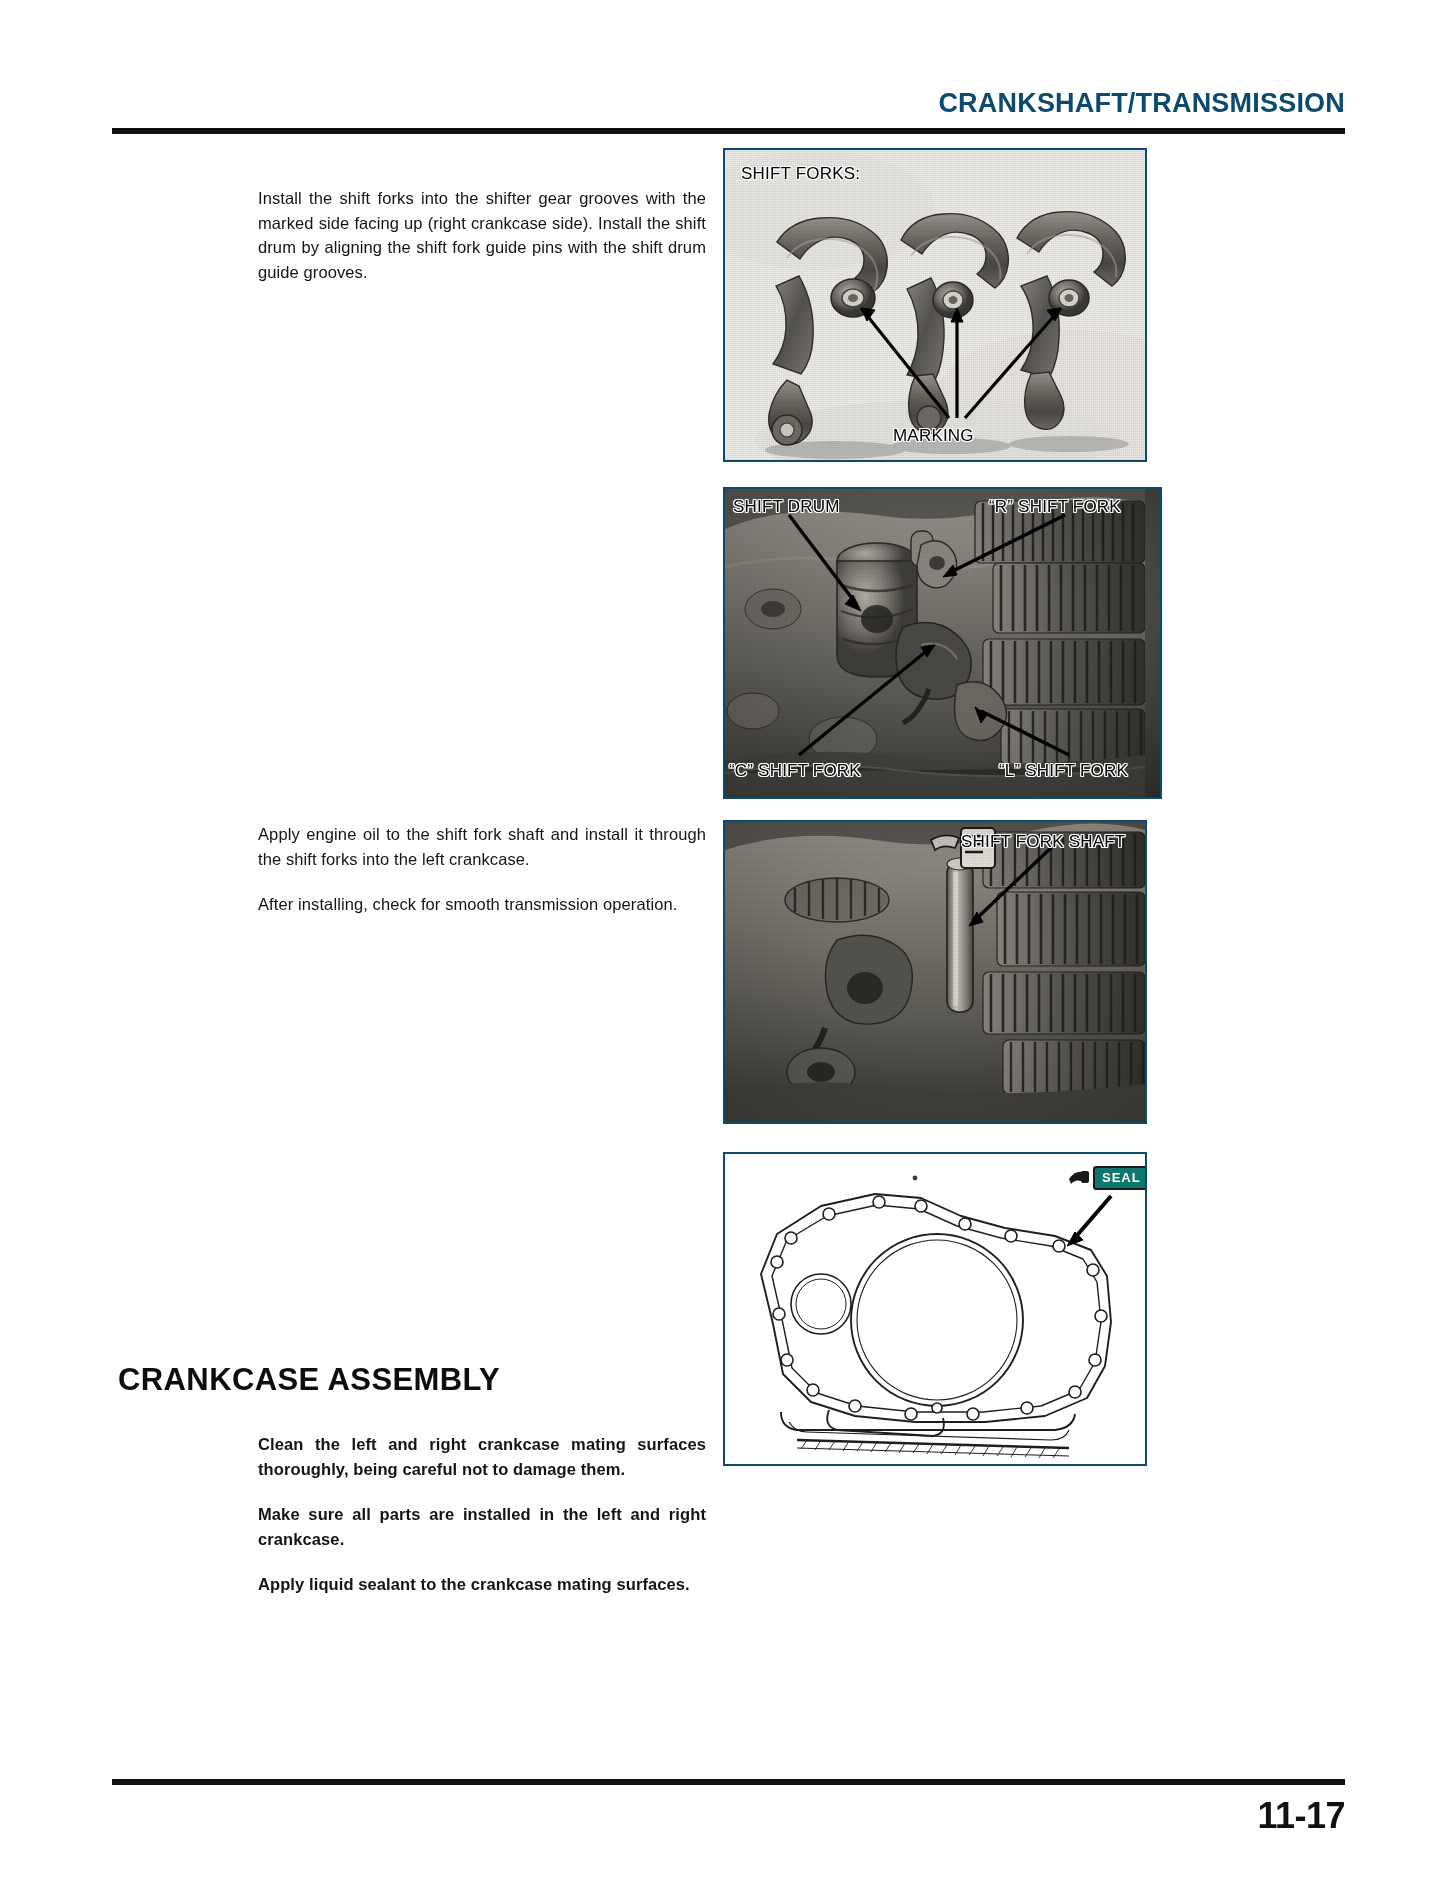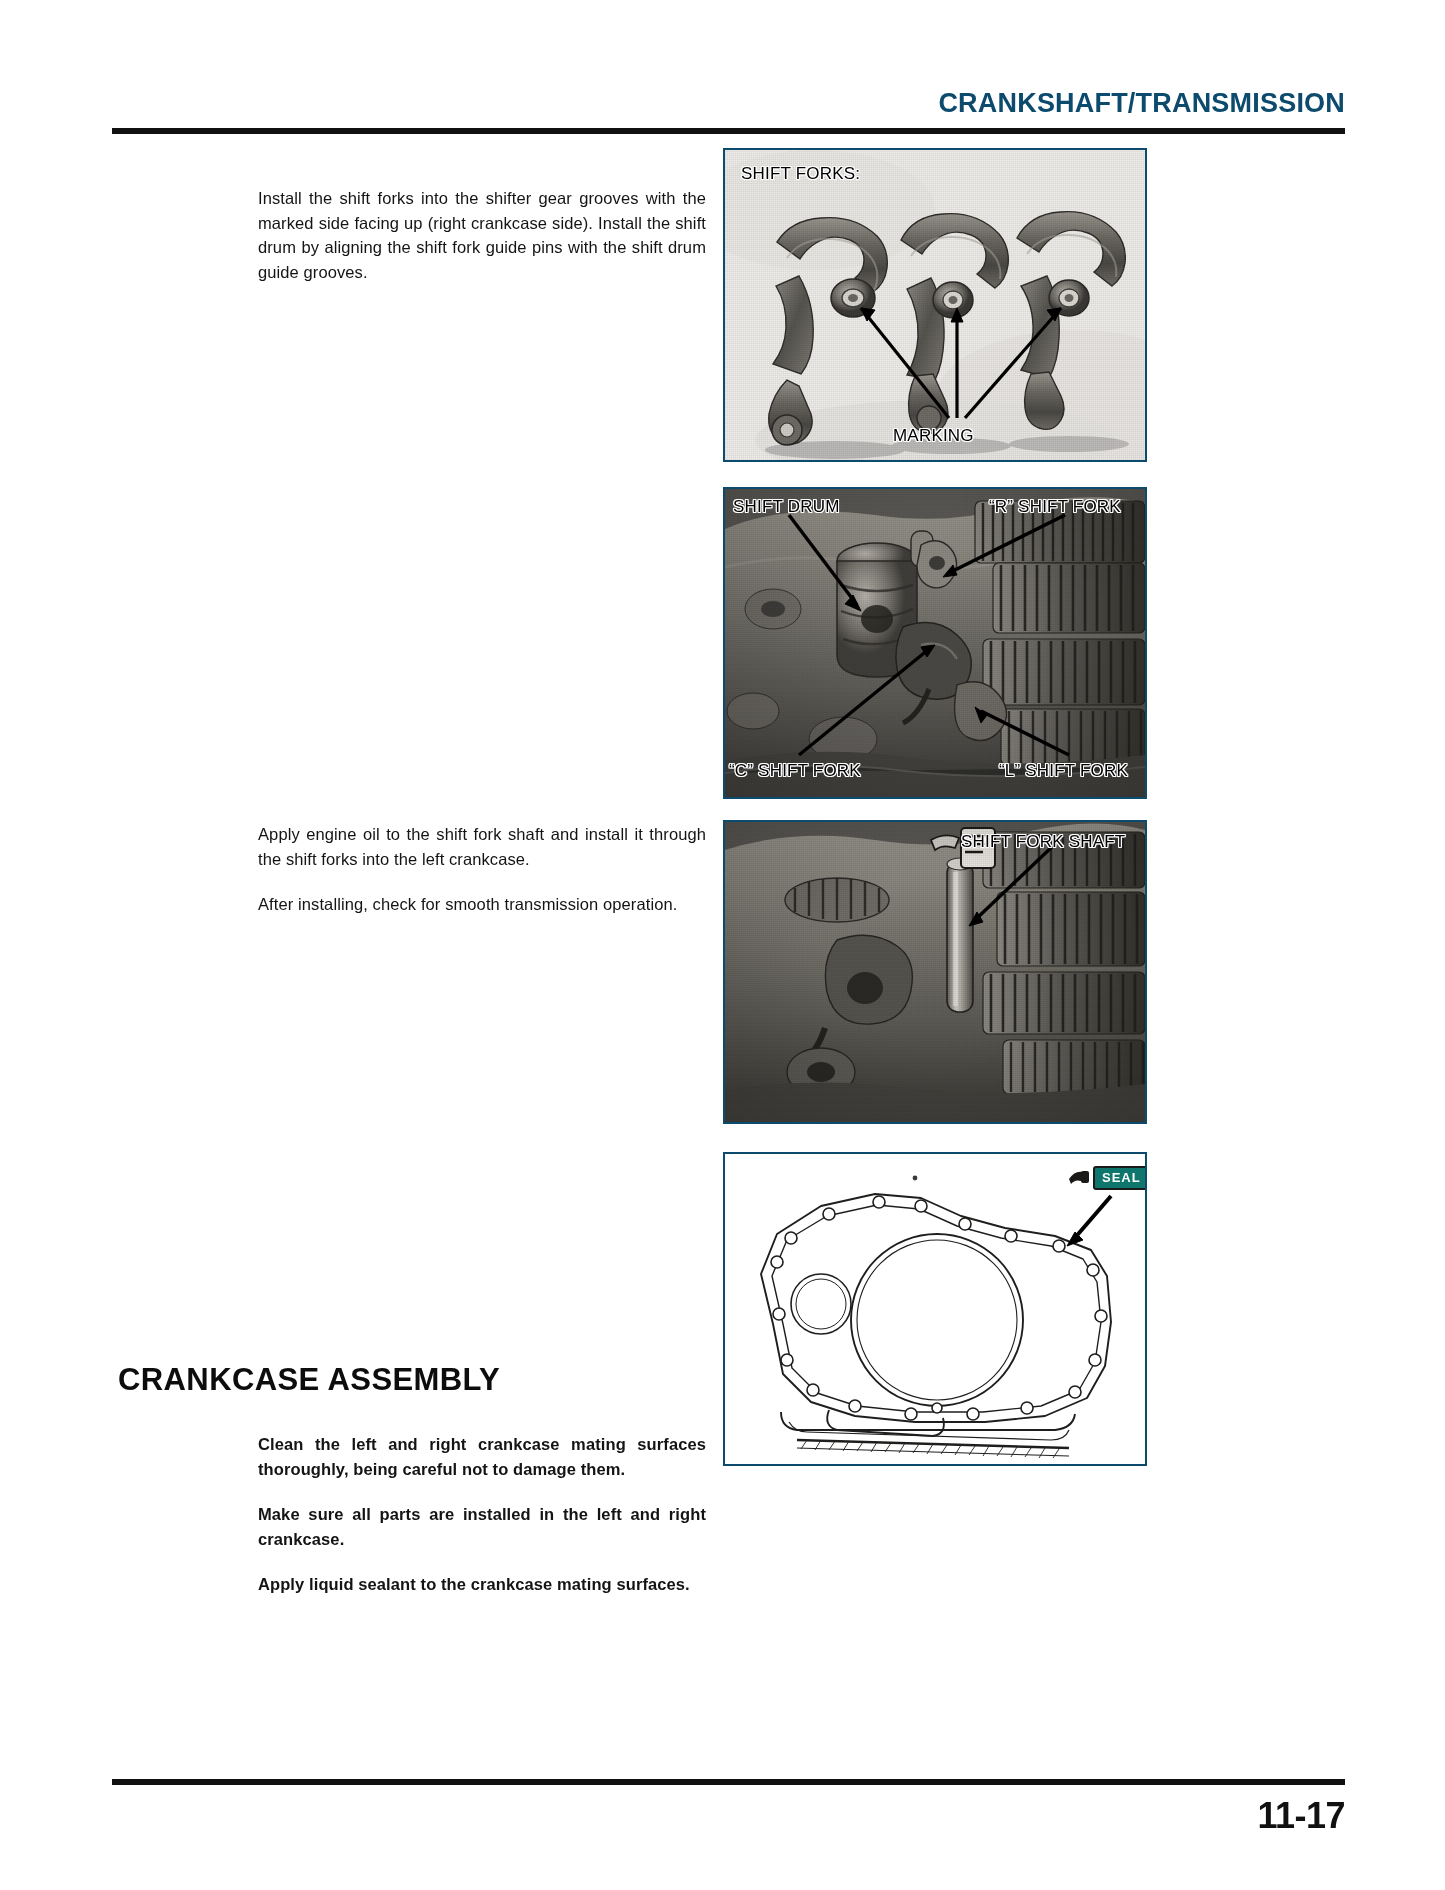--- a/index.html
+++ b/index.html
@@ -213,21 +213,21 @@
           <ellipse cx="226" cy="296" rx="60" ry="8"></ellipse>
           <ellipse cx="344" cy="294" rx="60" ry="8"></ellipse>
         </g>
       </svg>
     </div>
     <div class="grain"></div>
     <div class="fig-label nosel" style="left:16px;top:14px;">SHIFT FORKS:</div>
     <div class="fig-label nosel" style="left:168px;top:276px;">MARKING</div>
   </div>
 
-  <div class="fig" id="fig2" style="left:723px;top:487px;width:420px;height:308px;">
+  <div class="fig" id="fig2" style="left:723px;top:487px;width:420px;height:308px;padding-left:15px;">
     <div class="photo">
       <svg width="420" height="308" viewBox="0 0 420 308">
         <defs>
           <linearGradient id="cs" x1="0" y1="0" x2="0" y2="1">
             <stop offset="0%" stop-color="#9b988f"></stop>
             <stop offset="50%" stop-color="#6a6862"></stop>
             <stop offset="100%" stop-color="#3d3c39"></stop>
           </linearGradient>
           <linearGradient id="gearg" x1="0" y1="0" x2="1" y2="0">
             <stop offset="0%" stop-color="#8a8781"></stop>

